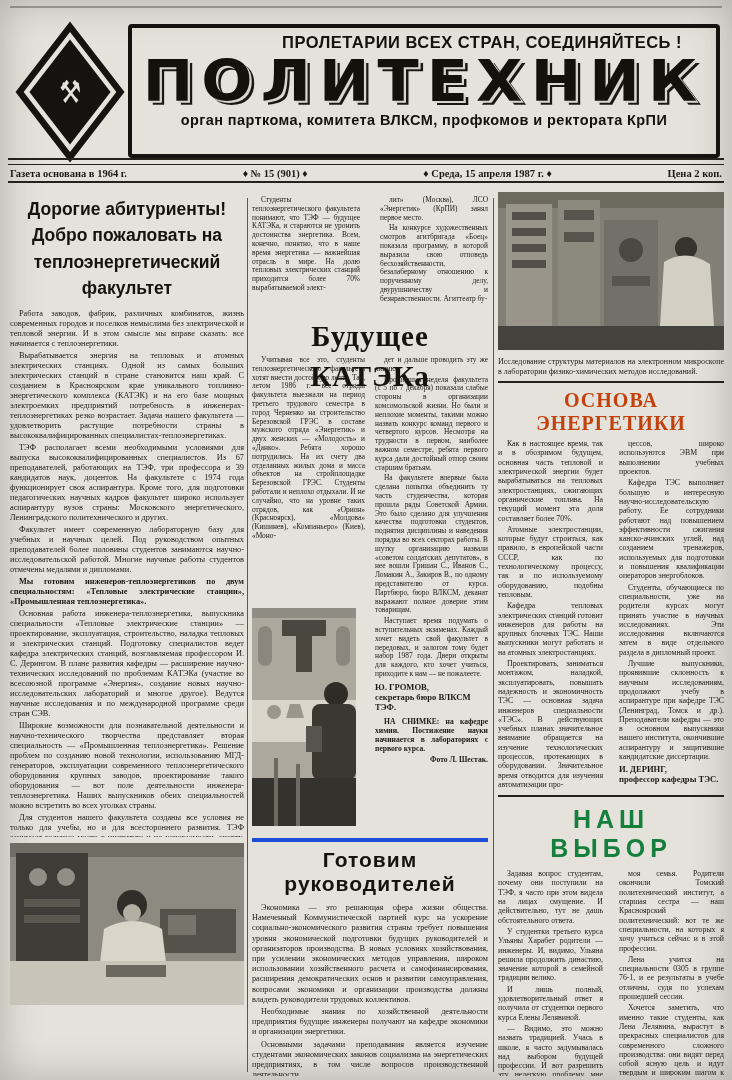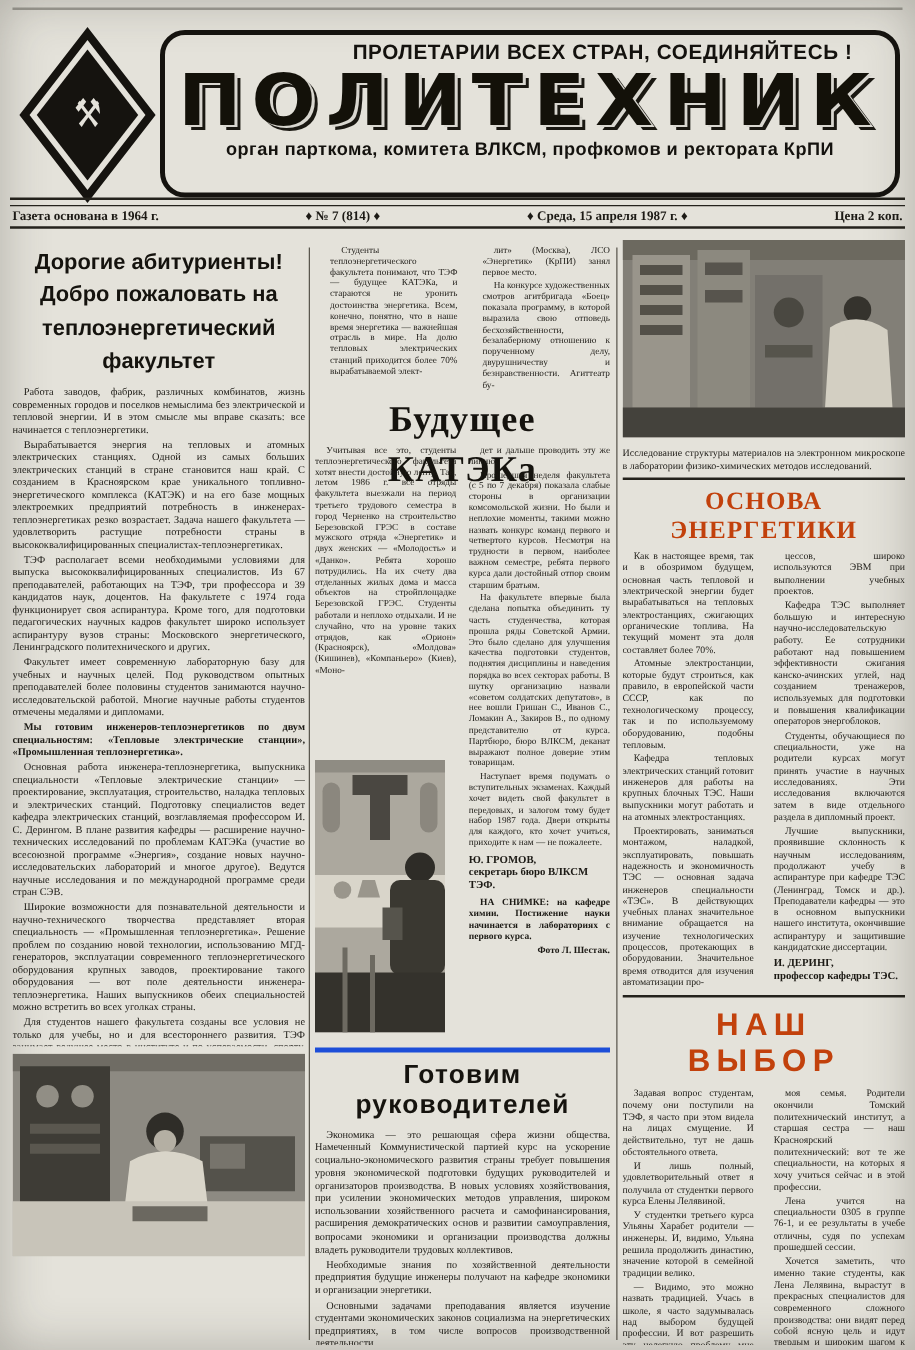--- a/index.html
+++ b/index.html
@@ -10,21 +10,21 @@
 
   
   .emblem-wrap{position:absolute;left:18px;top:30px;width:104px;height:124px;
                display:flex;align-items:center;justify-content:center;transform:scale(.82,1.06);}
   .emblem-outer{width:80px;height:80px;transform:rotate(45deg);border:7px solid #15130f;
                 background:#e4e2da;position:relative;}
   .emblem-inner{position:absolute;inset:5px;background:#15130f;display:flex;
                 align-items:center;justify-content:center;}
   .emblem-glyph{transform:rotate(-45deg);color:#e4e2da;font-size:30px;line-height:1;}
   .mast-box{position:absolute;left:128px;top:24px;width:592px;height:134px;
-            border:4px solid #15130f;border-radius:20px;box-sizing:border-box;
+            border:4px solid #15130f;border-radius:4px;box-sizing:border-box;
             padding-top:5px;}
   .mast-slogan{text-align:right;padding-right:34px;font-family:"Liberation Sans",sans-serif;
                font-weight:bold;font-size:16.5px;letter-spacing:.5px;color:#14120e;}
   .mast-title{margin-top:2px;text-align:center;font-family:"DejaVu Sans",sans-serif;
               font-weight:900;font-size:52px;letter-spacing:7px;color:#131109;line-height:1.05;
               transform:scale(1.16,1.1);transform-origin:center;
               text-shadow:2px 2px 0 #d8d6cf,4px 4px 0 #1a1812;}
   .mast-subtitle{margin-top:3px;text-align:center;font-family:"Liberation Sans",sans-serif;
                  font-weight:bold;font-size:14.5px;letter-spacing:.4px;color:#14120e;}
 
@@ -46,21 +46,21 @@
   .sig{text-align:left;font-weight:bold;font-size:8.6px;line-height:10px;margin-top:3px;}
   .sig .role{font-weight:bold;}
 
   
   .h-welcome{font-family:"Liberation Sans",sans-serif;font-weight:bold;font-size:17.5px;
              line-height:1.5;text-align:center;margin:2px 0 8px 0;color:#15130e;}
   .colL .body{font-size:8.3px;line-height:10px;height:528px;overflow:hidden;}
   .photo3{display:block;margin-top:6px;}
 
   
-  .mid-top{display:flex;gap:20px;height:120px;overflow:hidden;margin-left:12px;}
+  .mid-top{display:flex;gap:20px;height:120px;overflow:hidden;}
   .mid-top .c, .mid-cont .c{width:113px;font-size:7.4px;line-height:8.8px;overflow:hidden;}
   .h-katek{font-family:"Liberation Serif",serif;font-weight:bold;font-size:29px;
            text-align:center;word-spacing:14px;letter-spacing:1px;height:40px;
            line-height:40px;color:#15130e;}
   .mid-cont{display:flex;gap:10px;height:480px;overflow:hidden;}
   .mid-cont .ca{display:flex;flex-direction:column;}
   .mid-cont .ca .txt{height:252px;overflow:hidden;}
   .gotovim{margin-top:2px;border-top:4px solid #1d4ed8;padding-top:4px;}
   .h-gotovim{font-family:"Liberation Sans",sans-serif;font-weight:bold;font-size:21px;
              text-align:center;letter-spacing:1px;margin:2px 0 7px 0;color:#15130e;}
@@ -69,21 +69,21 @@
   
   .cap{font-size:8px;line-height:9.6px;text-align:justify;margin-top:3px;}
   .h-osnova{font-family:"Liberation Serif",serif;font-weight:bold;font-size:20px;
             text-align:center;word-spacing:12px;letter-spacing:1px;margin:5px 0 4px 0;
             border-top:2px solid #24221c;padding-top:6px;color:#c2410c;}
   .two-col{display:flex;gap:16px;}
   .two-col .c{width:108px;font-size:7.8px;line-height:9.3px;overflow:hidden;}
   .os-cols{height:352px;}
   .h-vybor{font-family:"Liberation Sans",sans-serif;font-weight:bold;font-size:25px;
            text-align:center;letter-spacing:5px;word-spacing:18px;margin:4px 0 6px 0;
-           border-top:2px solid #24221c;padding-top:8px;color:#c2410c;}
+           border-top:2px solid #24221c;padding-top:8px;color:#15803d;}
   .vy-cols{height:252px;}
   .capb{font-weight:bold;font-size:7.6px;line-height:9px;margin-top:5px;}
   .credit{text-align:right;font-weight:bold;font-size:7.6px;margin-top:3px;}
 </style>
 </head>
 <body>
 
 <div class="page">
   <div class="topstreak"></div>
 
@@ -98,21 +98,21 @@
   <div class="mast-box">
     <div class="mast-slogan">ПРОЛЕТАРИИ ВСЕХ СТРАН, СОЕДИНЯЙТЕСЬ !</div>
     <div class="mast-title">ПОЛИТЕХНИК</div>
     <div class="mast-subtitle">орган парткома, комитета ВЛКСМ, профкомов и ректората КрПИ</div>
   </div>
 
   <div class="dateline">
     <div class="rule-double"></div>
     <div class="date-row">
       <span>Газета основана в 1964 г.</span>
-      <span>♦  № 7 (814)  ♦</span>
+      <span>♦  № 15 (901)  ♦</span>
       <span>♦  Среда, 15 апреля 1987 г.  ♦</span>
       <span>Цена 2 коп.</span>
     </div>
     <div class="rule-single"></div>
   </div>
 
   <div class="vrule" style="left:247px"></div>
   <div class="vrule" style="left:493px"></div>
 
   <div class="colL">
@@ -246,22 +246,22 @@
           <div>И. ДЕРИНГ,</div>
           <div class="role">профессор кафедры ТЭС.</div>
         </div>
       </div>
     </div>
 
     <div class="h-vybor">НАШ ВЫБОР</div>
     <div class="two-col vy-cols">
       <div class="c">
         <p>Задавая вопрос студентам, почему они поступили на ТЭФ, я часто при этом видела на лицах смущение. И действительно, тут не дашь обстоятельного ответа.</p>
+        <p>У студентки третьего курса Ульяны Харабет родители — инженеры. И, видимо, Ульяна решила продолжить династию, значение которой в семейной традиции велико.</p>
         <p>И лишь полный, удовлетворительный ответ я получила от студентки первого курса Елены Лелявиной.</p>
-        <p>У студентки третьего курса Ульяны Харабет родители — инженеры. И, видимо, Ульяна решила продолжить династию, значение которой в семейной традиции велико.</p>
         <p>— Видимо, это можно назвать традицией. Учась в школе, я часто задумывалась над выбором будущей профессии. И вот разрешить эту нелегкую проблему мне помогла</p>
       </div>
       <div class="c">
         <p>моя семья. Родители окончили Томский политехнический институт, а старшая сестра — наш Красноярский политехнический: вот те же специальности, на которых я хочу учиться сейчас и в этой профессии.</p>
         <p>Лена учится на специальности 0305 в группе 76-1, и ее результаты в учебе отличны, судя по успехам прошедшей сессии.</p>
         <p>Хочется заметить, что именно такие студенты, как Лена Лелявина, вырастут в прекрасных специалистов для современного сложного производства: они видят перед собой ясную цель и идут твердым и широким шагом к ее осуществлению.</p>
 
       </div>
     </div>
   </div>

